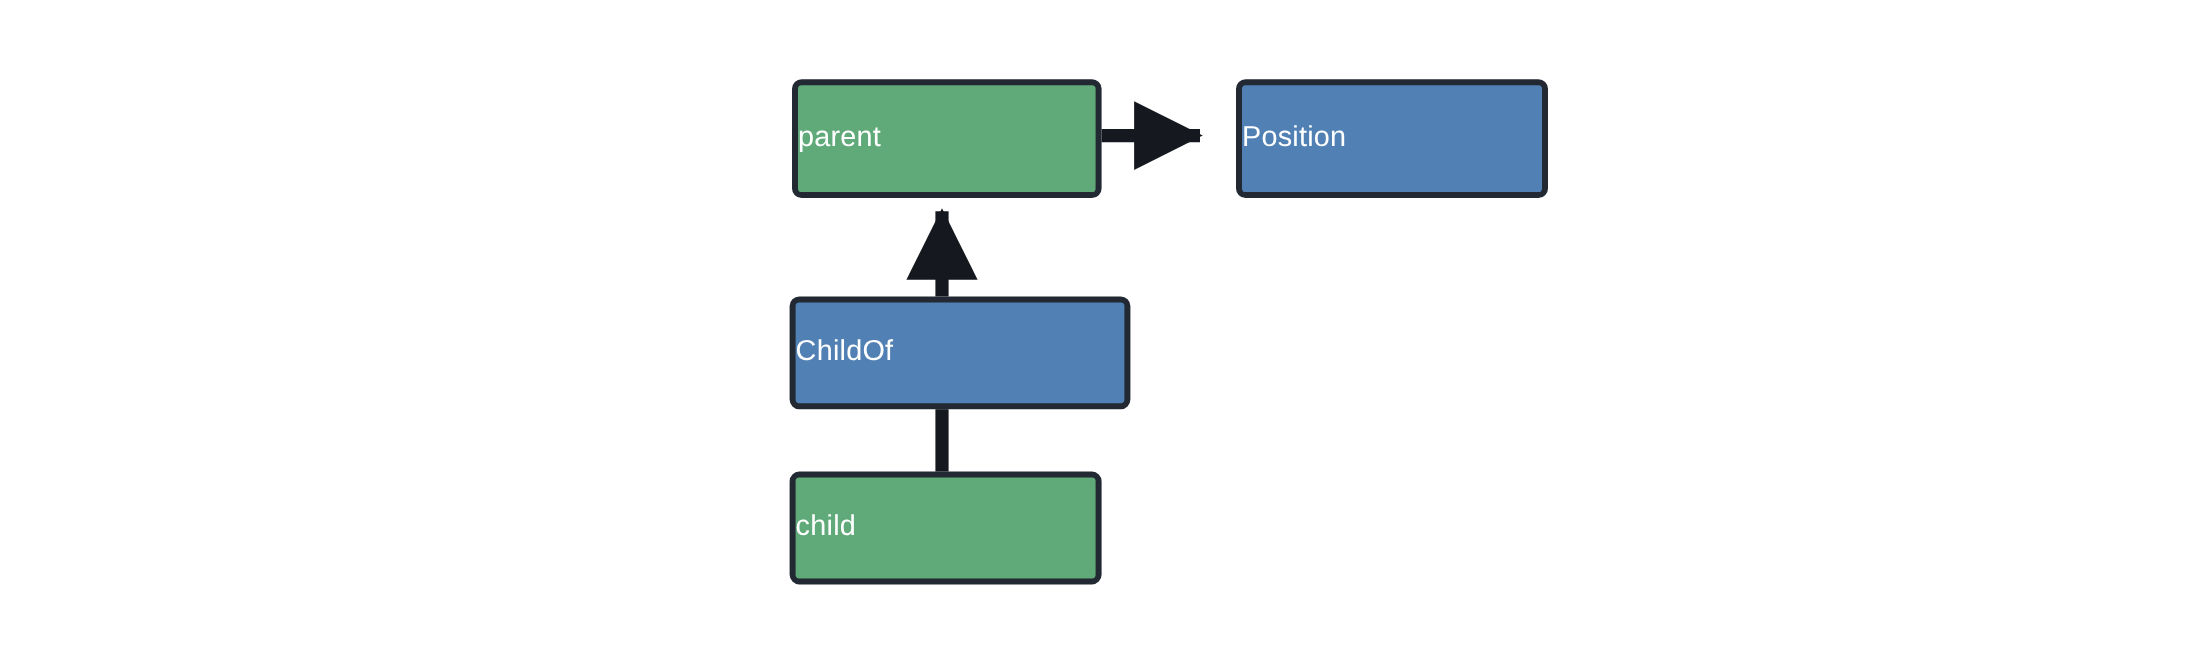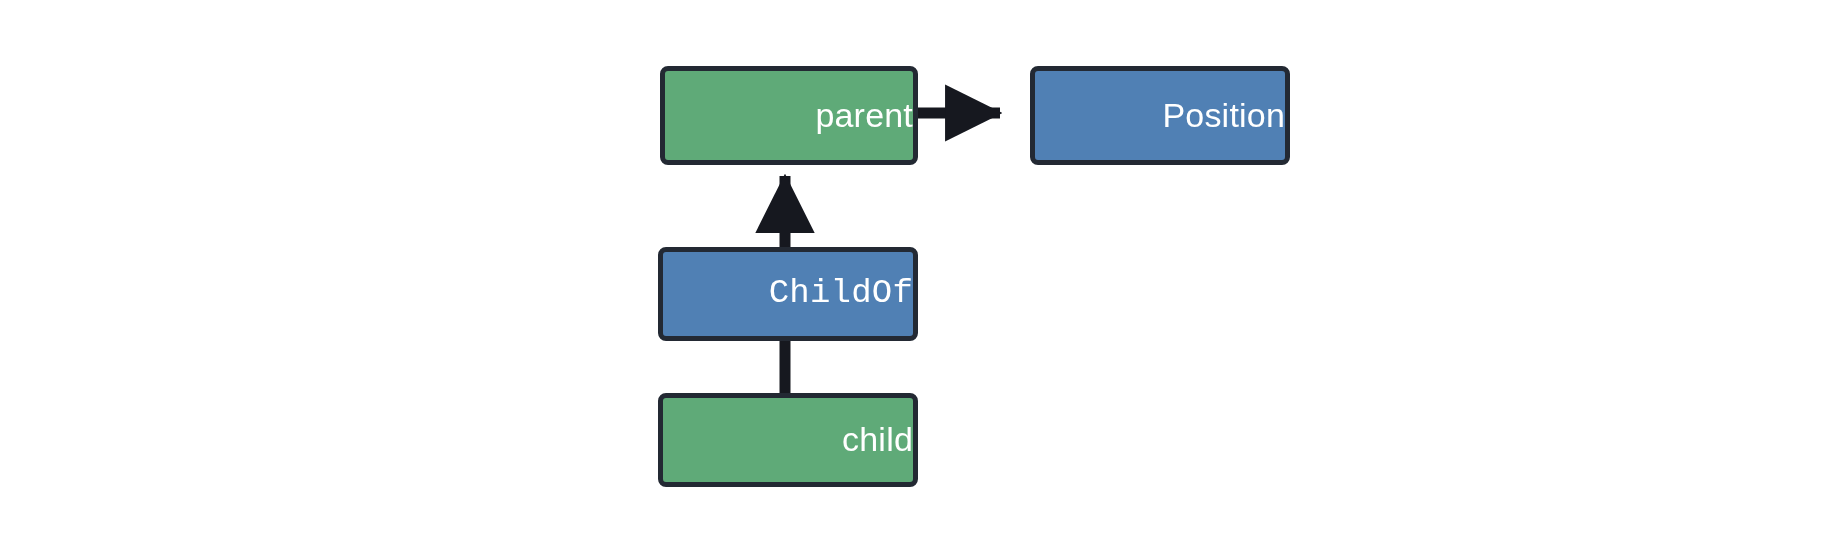--- a/index.html
+++ b/index.html
@@ -26,44 +26,44 @@
     top: 0;
     width: 1830px;
     height: 548px;
     pointer-events: none;
   }
   .node {
     position: absolute;
     box-sizing: border-box;
     display: flex;
     align-items: center;
-    justify-content: flex-end;
+    justify-content: flex-start;
     border: 5px solid #232933;
     border-radius: 8px;
     color: #ffffff;
     font-family: "Liberation Sans", sans-serif;
-    font-size: 34px;
+    font-size: 24px;
     font-weight: 400;
     letter-spacing: 0.2px;
     line-height: 1;
     white-space: nowrap;
     user-select: none;
   }
   .node-label {
     display: block;
     transform: translateY(-1px);
   }
   .node.entity { background: #5faa78; }
   .node.relation { background: #5080b4; }
 
   
   #node-parent   { left: 660px; top: 66px;  width: 258px; height: 99px; }
   #node-position { left: 1030px; top: 66px;  width: 260px; height: 99px; }
-  #node-childof  { left: 658px; top: 247px; width: 260px; height: 94px; font-family: Liberation Mono, monospace; }
-  #node-child    { left: 658px; top: 393px; width: 260px; height: 94px; padding-left: 40px; }
+  #node-childof  { left: 658px; top: 247px; width: 284px; height: 94px; }
+  #node-child    { left: 658px; top: 393px; width: 260px; height: 94px; }
 </style>
 </head>
 <body>
 
 <div id="diagram-canvas">
 
   <svg id="edge-layer" viewBox="0 0 1830 548">
     <defs>
       <marker id="arrow-right" viewBox="0 0 10 10" refX="9.6" refY="5" markerWidth="5.2" markerHeight="5.2" orient="auto-start-reverse">
         <path d="M 0 0 L 10 5 L 0 10 z" fill="#16181f"></path>

